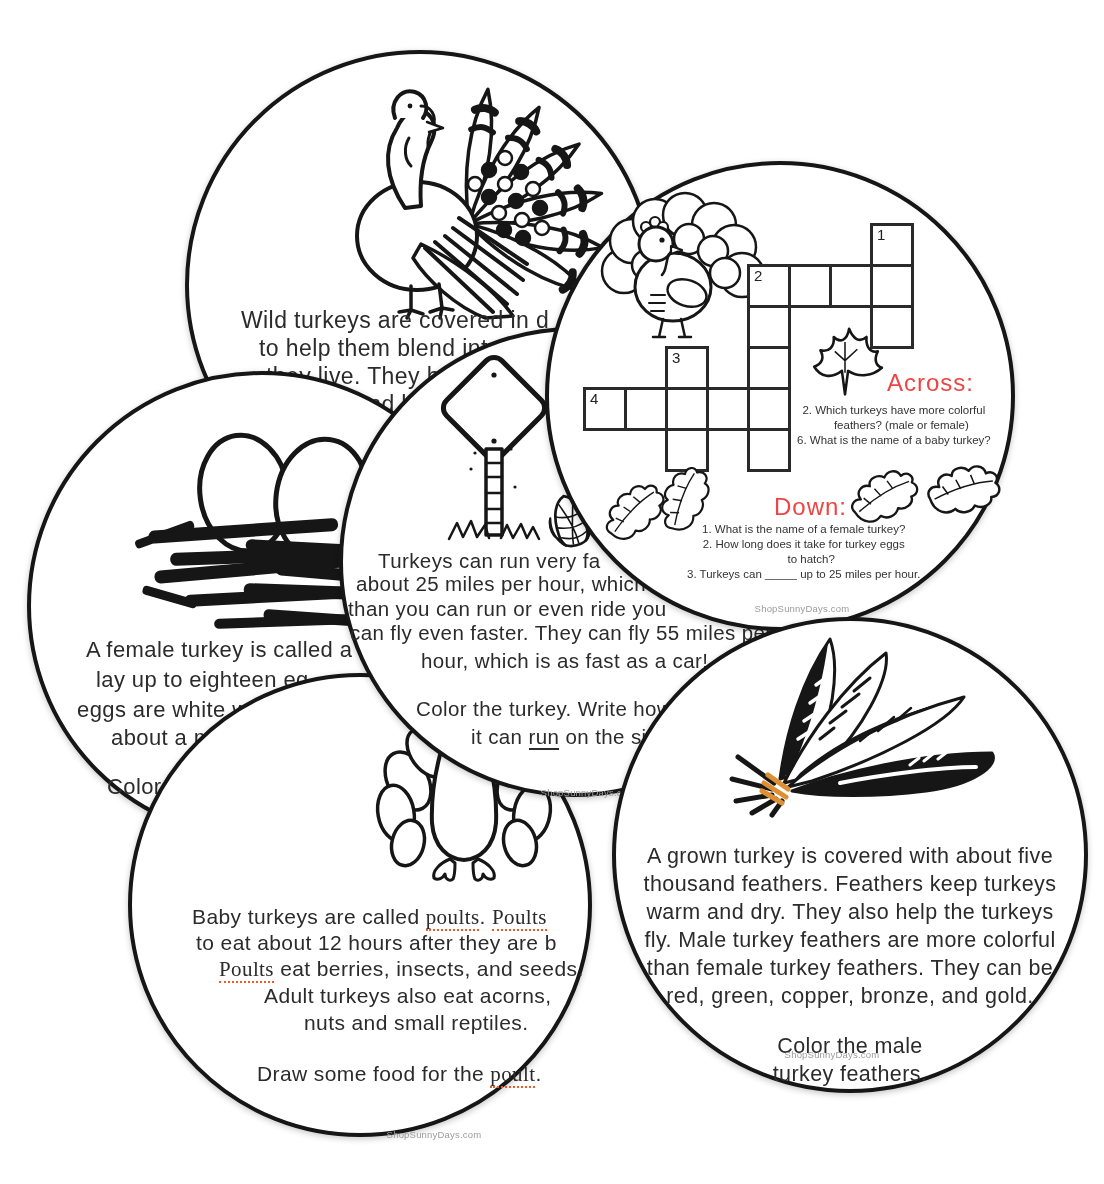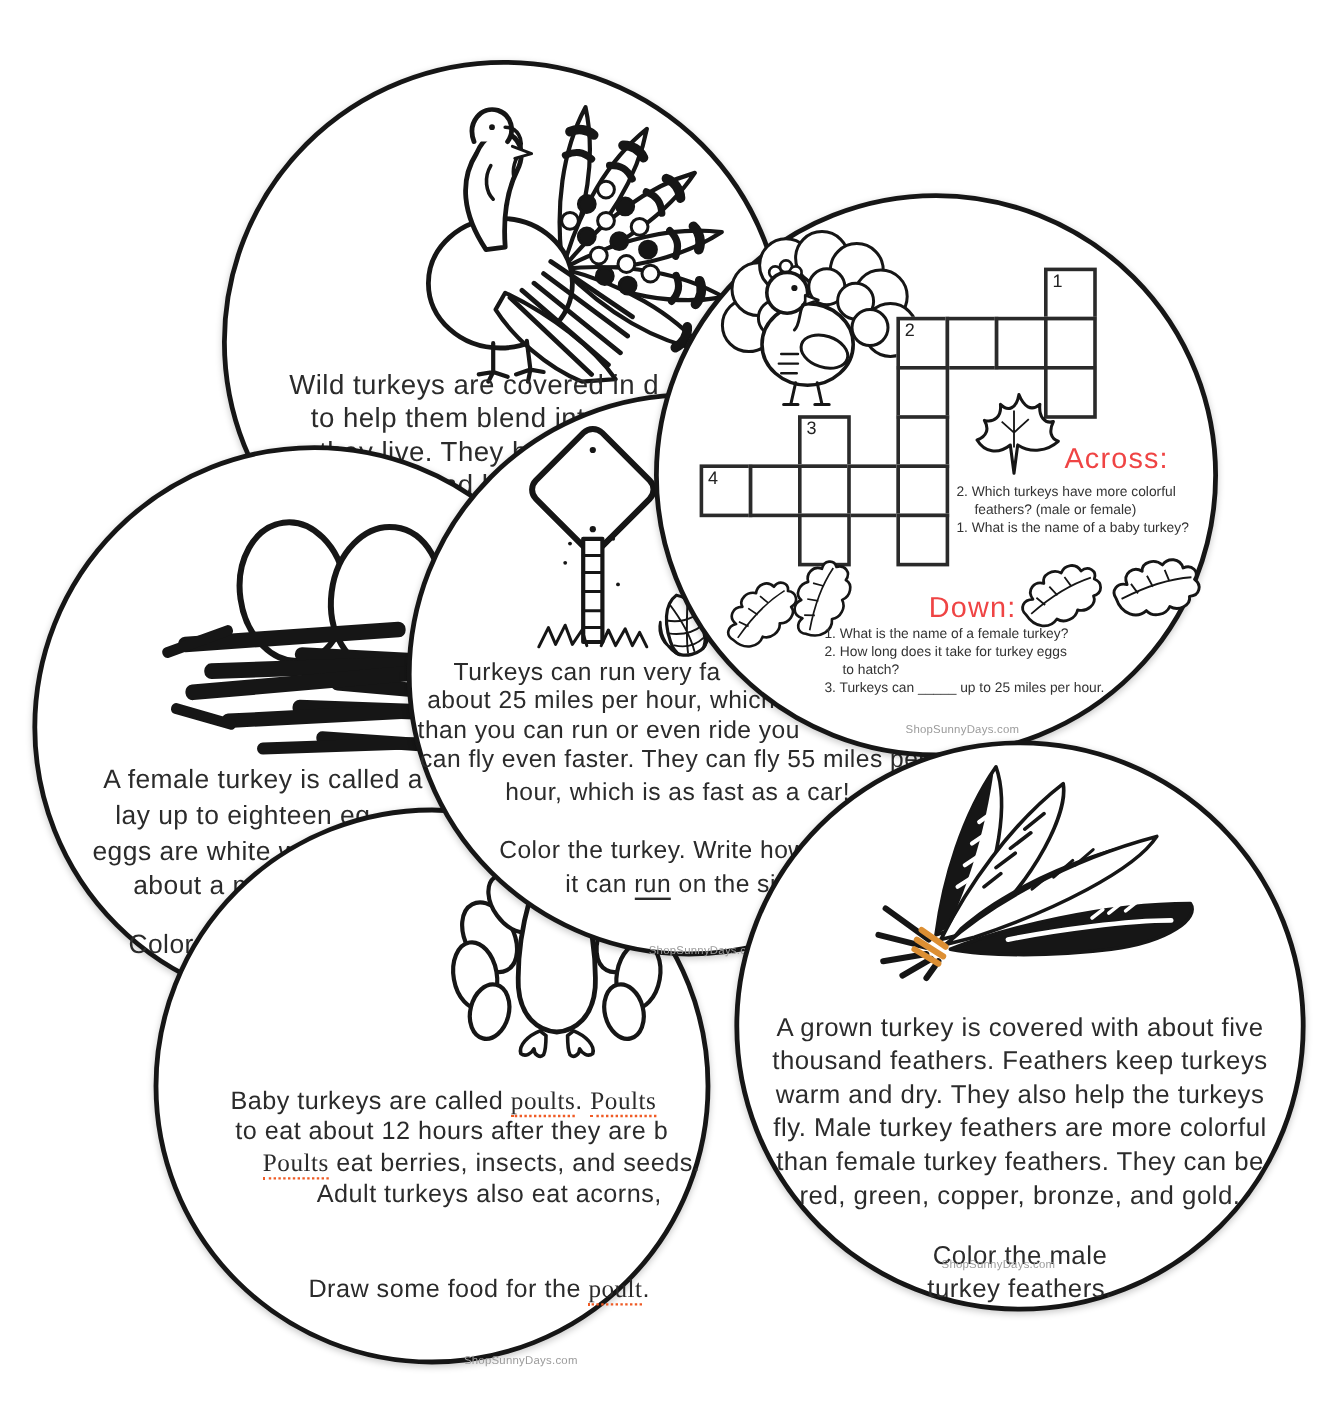--- a/index.html
+++ b/index.html
@@ -22,21 +22,21 @@
   .c-nest .tx{font-size:22px;}
   .c-sign .tx{font-size:20.5px;}
   .c-poult .tx{font-size:21px;}
   .c-feather .tx{font-size:21.5px;left:0;width:100%;text-align:center;margin-top:37px;}
   .svgdeco{position:absolute;}
   .wm{position:absolute;font-size:9.5px;color:#9b9b9b;letter-spacing:0.2px;text-align:center;width:170px;}
   .xw-grid{position:absolute;left:34px;top:58px;width:332px;height:250px;}
   .xw-cell{position:absolute;width:44px;height:44px;border:3px solid #2a2a2a;background:#fff;box-sizing:border-box;}
   .xw-num{position:absolute;top:0px;left:4px;font-size:15px;color:#222;}
   .xw-h{position:absolute;font-size:24px;color:#ef4444;letter-spacing:1px;}
-  .xw-clues{position:absolute;font-size:11.5px;line-height:15px;color:#333;}
+  .xw-clues{position:absolute;font-size:11.5px;line-height:15px;color:#333;text-align:center;}
   .xw-clues .cl{white-space:nowrap;}
   .indent{padding-left:15px;}
   .u-solid{border-bottom:2px solid #2b2b2b;}
   .u-dot{border-bottom:2px dotted #ef5a24;font-family:Liberation Serif, serif;}
 </style>
 </head>
 <body>
 
 <div id="canvas">
 
@@ -163,20 +163,21 @@
         <ellipse cx="124" cy="54" rx="15" ry="25" transform="rotate(16 124 54)"></ellipse>
         <path d="M110,16 C94,40 76,92 78,142 C80,166 94,178 110,179 C126,178 140,166 142,142 C144,92 126,40 110,16 Z" stroke-width="4"></path>
         <path d="M96,178 C86,182 78,190 80,197 C84,200 89,197 91,193 C91,198 96,201 99,198 C101,194 101,188 101,182 Z" stroke-width="3"></path>
         <path d="M124,178 C134,182 142,190 140,197 C136,200 131,197 129,193 C129,198 124,201 121,198 C119,194 119,188 119,182 Z" stroke-width="3"></path>
       </g>
     </svg>
     <div class="tx" style="left:60px;top:228px">Baby turkeys are called <span class="u-dot">poults</span>. <span class="u-dot">Poults</span></div>
     <div class="tx" style="left:64px;top:254px">to eat about 12 hours after they are b</div>
     <div class="tx" style="left:87px;top:280px"><span class="u-dot">Poults</span> eat berries, insects, and seeds.</div>
     <div class="tx" style="left:132px;top:307px">Adult turkeys also eat acorns,</div>
+    <div class="tx" style="left:172px;top:334px">nuts and small reptiles.</div>
     <div class="tx" style="left:125px;top:385px">Draw some food for the <span class="u-dot">poult</span>.</div>
     <div class="wm" style="left:217px;top:452px">ShopSunnyDays.com</div>
   </div>
 
   <div class="circle c-sign">
     <svg class="svgdeco" style="left:72px;top:6px" width="160" height="222" viewBox="0 0 160 222">
       <g stroke="#161616" fill="#ffffff" stroke-linecap="round" stroke-linejoin="round">
         <rect x="40" y="32" width="78" height="78" rx="11" stroke-width="5" transform="rotate(45 79 71)"></rect>
         <circle cx="79" cy="38" r="2.6" fill="#161616" stroke="none"></circle>
         <circle cx="79" cy="104" r="2.6" fill="#161616" stroke="none"></circle>
@@ -290,21 +291,21 @@
         <g transform="translate(78,22) rotate(-10 36 22) scale(1.1)">
           <path d="M5,26 C2,19 8,14 15,17 C13,8 22,4 28,9 C29,2 39,1 44,7 C49,2 58,4 59,12 C66,10 71,17 66,22 C71,27 68,35 60,34 C60,41 50,44 44,39 C40,45 30,45 26,39 C18,44 7,39 5,26 Z" stroke-width="2.2"></path>
           <path d="M9,27 C25,22 45,18 64,20 M22,25 l-4,-8 M34,22 l-3,-9 M47,20 l-2,-9" stroke-width="1.4" fill="none"></path>
         </g>
       </g>
     </svg>
     <div class="xw-h" style="left:338px;top:204px">Across:</div>
     <div class="xw-clues" style="left:248px;top:238px">
       <div class="cl">2. Which turkeys have more colorful</div>
       <div class="cl indent">feathers? (male or female)</div>
-      <div class="cl">1. What is the name of a baby turkey?</div>
+      <div class="cl">6. What is the name of a baby turkey?</div>
     </div>
     <div class="xw-h" style="left:225px;top:328px">Down:</div>
     <div class="xw-clues" style="left:138px;top:357px">
       <div class="cl">1. What is the name of a female turkey?</div>
       <div class="cl">2. How long does it take for turkey eggs</div>
       <div class="cl indent">to hatch?</div>
       <div class="cl">3. Turkeys can _____ up to 25 miles per hour.</div>
     </div>
     <div class="wm" style="left:168px;top:438px">ShopSunnyDays.com</div>
   </div>

